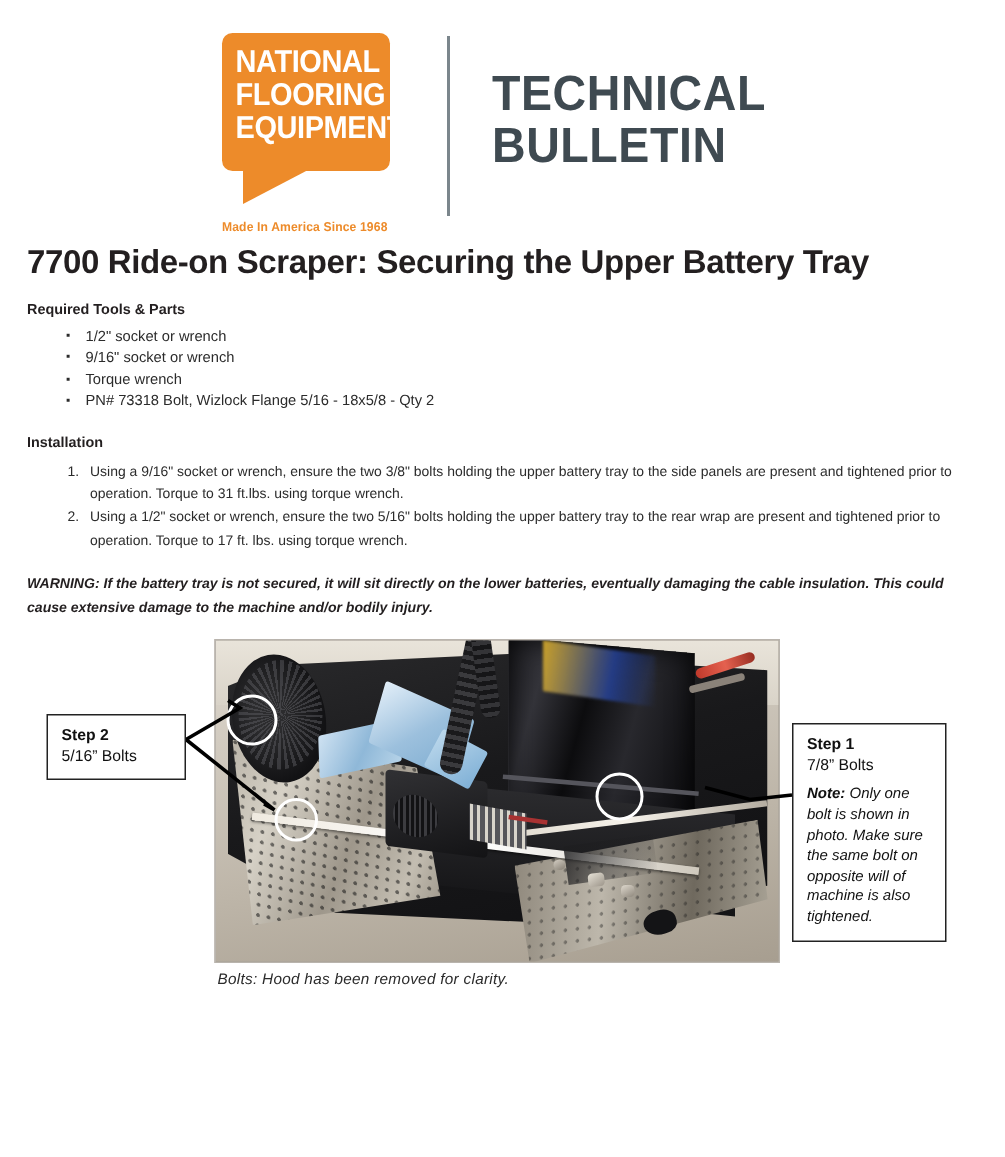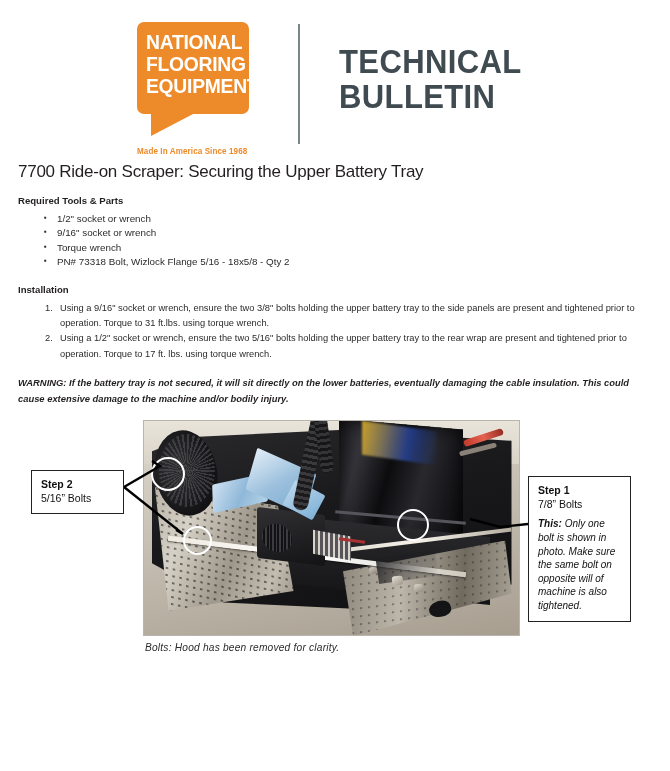--- a/index.html
+++ b/index.html
@@ -21,21 +21,21 @@
   .header {
     position: relative;
     height: 150px;
     display: flex;
     align-items: flex-start;
     justify-content: center;
   }
   .header-inner {
     display: flex;
     align-items: flex-start;
-    gap: 11px;
+    gap: 0px;
     padding-top: 22px;
   }
   .logo-block {
     position: relative;
     width: 128px;
   }
   .logo-bubble {
     position: relative;
     width: 112px;
     height: 92px;
@@ -100,22 +100,22 @@
     padding-top: 22px;
     transform: scaleX(0.94);
     transform-origin: left center;
   }
 
   
   .content {
     padding: 0 15px 0 18px;
   }
   h1.doc-title {
-    font-size: 17px;
-    font-weight: normal;
+    font-size: 22px;
+    font-weight: bold;
     letter-spacing: -0.25px;
     margin: 12px 0 13px 0;
     color: #231f20;
   }
   p.intro {
     font-size: 9.3px;
     line-height: 15.5px;
     margin: 0 0 16px 0;
     color: #2b2b2b;
     max-width: 630px;
@@ -514,17 +514,17 @@
   </svg>
 
   <div class="callout" id="callout-step2" style="top:56px;">
     <div class="callout-title">Step 2</div>
     <div class="callout-sub">5/16” Bolts</div>
   </div>
 
   <div class="callout" id="callout-step1">
     <div class="callout-title">Step 1</div>
     <div class="callout-sub">7/8” Bolts</div>
-    <div class="callout-note"><b>This:</b><span> Only one bolt is shown in photo. Make sure the same bolt on opposite will of machine is also tightened.</span></div>
+    <div class="callout-note"><b>Note:</b><span> Only one bolt is shown in photo. Make sure the same bolt on opposite will of machine is also tightened.</span></div>
   </div>
 
   <div class="fig-caption">Bolts: Hood has been removed for clarity.</div>
 </div>
 
 </body></html>

